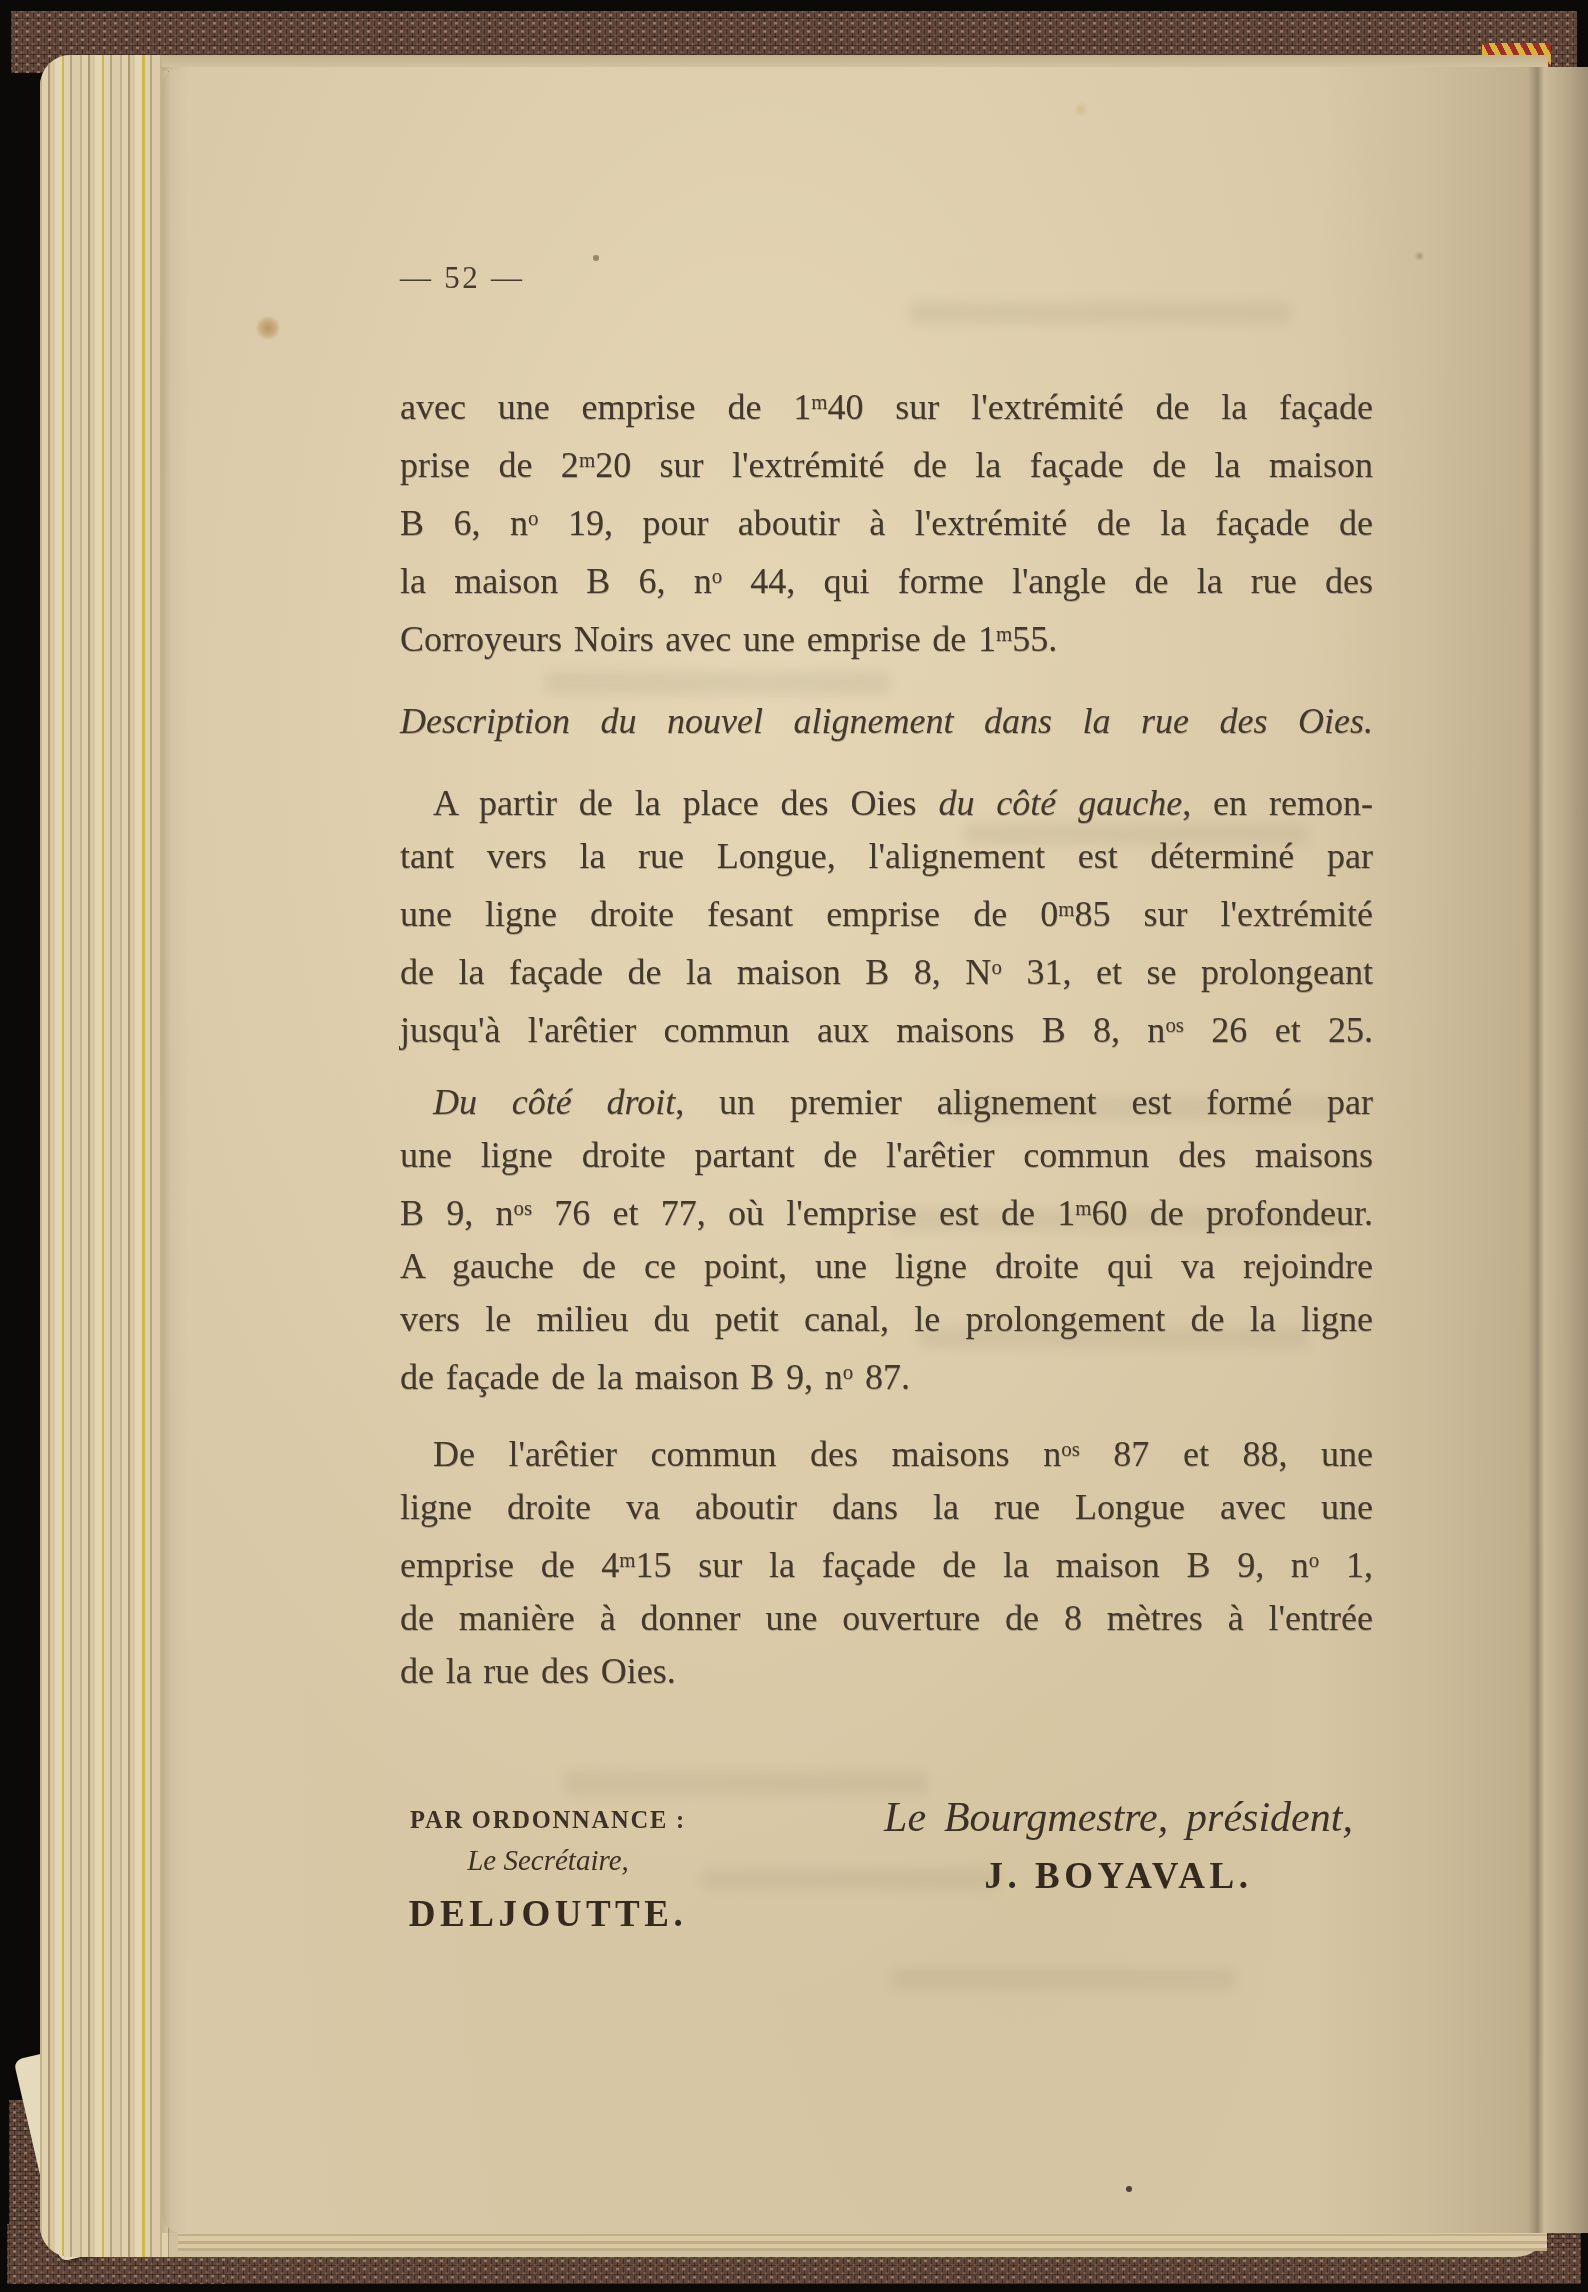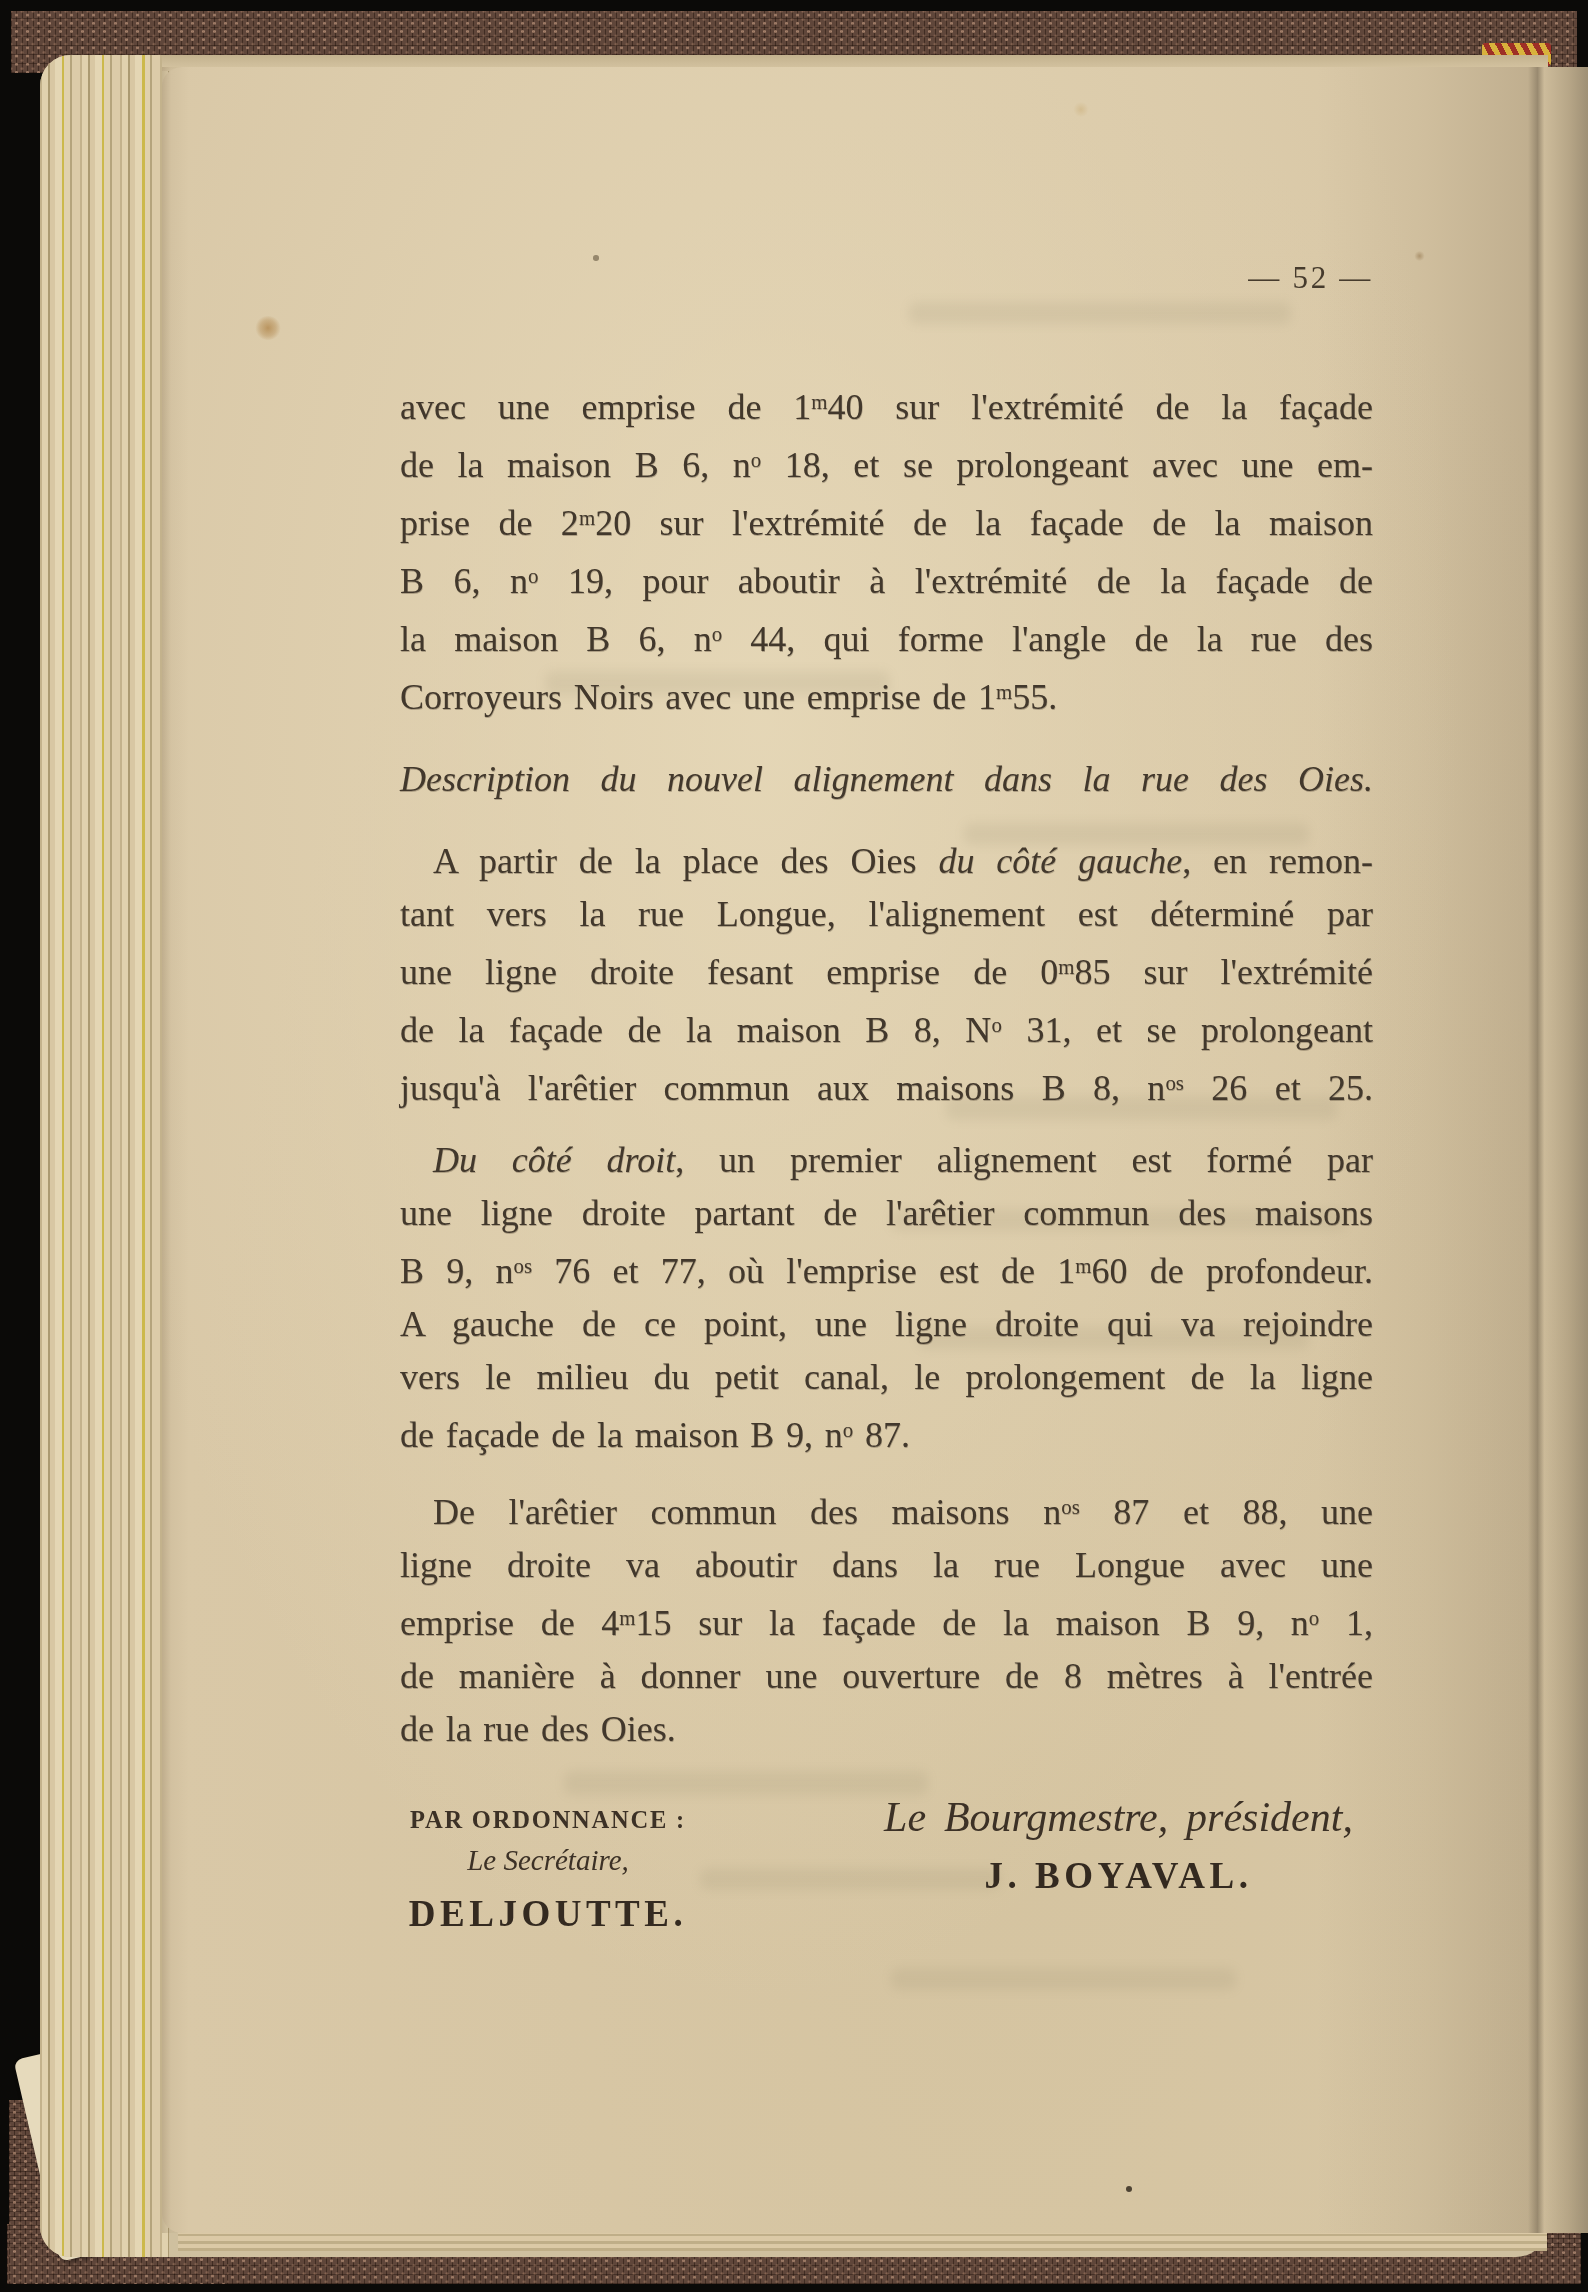--- a/index.html
+++ b/index.html
@@ -61,21 +61,21 @@
     background:radial-gradient(circle,#a87838 0%,rgba(168,120,56,.5) 45%,rgba(0,0,0,0) 72%);}
   #stain-2{left:1414px;top:251px;width:11px;height:10px;opacity:.5;background:radial-gradient(circle,#8a6a40,rgba(0,0,0,0) 70%);}
   #stain-3{left:1073px;top:102px;width:16.4px;height:14.5px;opacity:.35;background:radial-gradient(circle,#c2a060,rgba(0,0,0,0) 70%);}
   #speck-1{left:593px;top:255px;width:5.5px;height:5.5px;opacity:.55;background:#5a4a34;}
   #speck-2{left:1126px;top:2186px;width:6.4px;height:6.4px;opacity:.8;background:#2a2218;}
 
   
   .ghost{position:absolute;background:#7c7456;opacity:.11;filter:blur(5.5px);border-radius:7.3px;}
 
   
-  #folio{position:absolute;left:400px;top:260px;width:973px;text-align:right;
+  #folio{position:absolute;left:400px;top:260px;width:973px;text-align:left;
     font-size:31px;color:#463b2d;letter-spacing:2.7px;}
   #body-text{position:absolute;left:400px;top:376px;width:973px;color:#42382c;
     font-size:36px;word-spacing:2.7px;
     text-shadow:0.5px 0.8px 0 rgba(58,46,34,.30);}
   .para{margin:0;}
   .para + .para{margin-top:19px;}
   .para.heading{margin-top:29px;margin-bottom:29px;font-style:italic;}
   .line{line-height:53px;text-align:justify;text-align-last:justify;white-space:normal;}
   .line.short{text-align-last:left;}
   .para.indent .line:first-child{text-indent:33px;}
@@ -129,21 +129,20 @@
   <div id="stain-2" class="stain"></div>
   <div id="stain-3" class="stain"></div>
   <div id="speck-1" class="stain"></div>
   <div id="speck-2" class="stain"></div>
 
   <div id="folio">— 52 —</div>
 
   <div id="body-text">
       <div class="para">
         <div class="line">avec une emprise de 1<sup>m</sup>40 sur l'extrémité de la façade</div>
-        <div class="line">de la maison B 6, n<sup>o</sup> 18, et se prolongeant avec une em-</div>
         <div class="line">prise de 2<sup>m</sup>20 sur l'extrémité de la façade de la maison</div>
         <div class="line">B 6, n<sup>o</sup> 19, pour aboutir à l'extrémité de la façade de</div>
         <div class="line">la maison B 6, n<sup>o</sup> 44, qui forme l'angle de la rue des</div>
         <div class="line short">Corroyeurs Noirs avec une emprise de 1<sup>m</sup>55.</div>
       </div>
       <div class="para heading">
         <div class="line">Description du nouvel alignement dans la rue des Oies.</div>
       </div>
       <div class="para indent">
         <div class="line">A partir de la place des Oies <i>du côté gauche</i>, en remon-</div>

